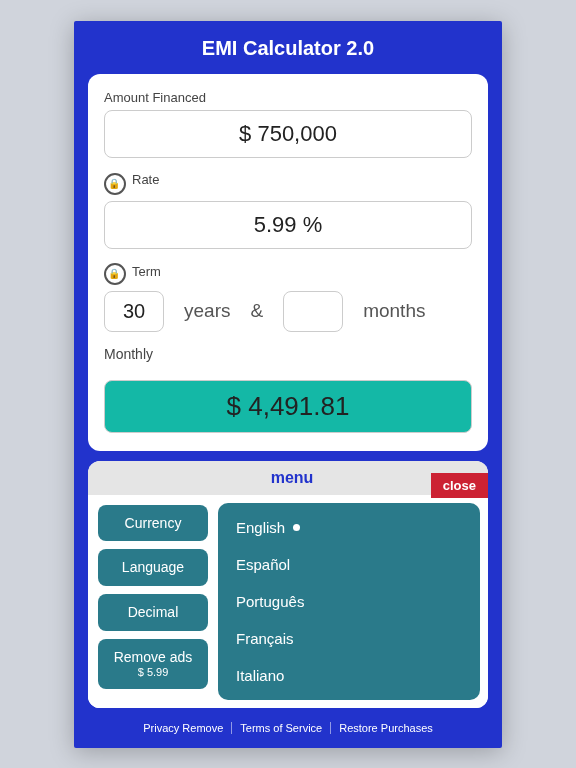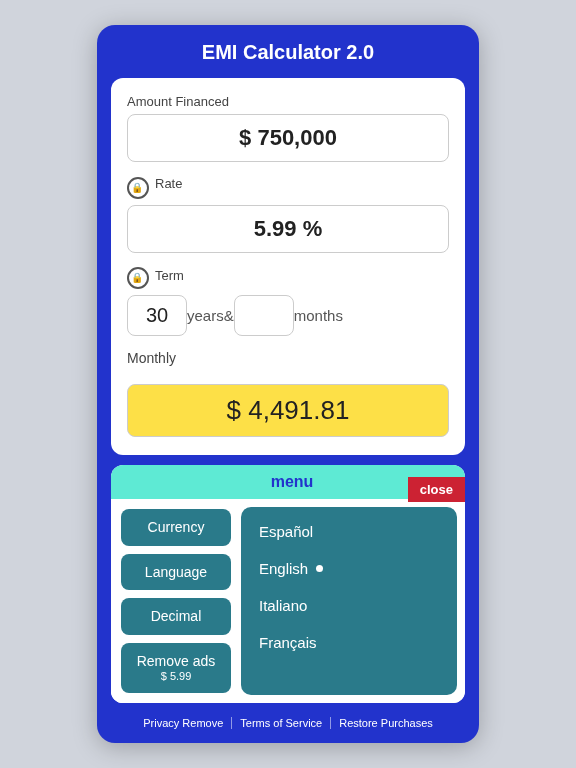--- a/index.html
+++ b/index.html
@@ -7,23 +7,23 @@
       background: #d0d4dc;
       display: flex;
       justify-content: center;
       align-items: center;
       min-height: 768px;
       width: 576px;
       font-family: -apple-system, BlinkMacSystemFont, 'Helvetica Neue', Arial, sans-serif;
     }
 
     .app-container {
-      width: 382px;
+      width: 428px;
       background: #2233cc;
-      border-radius: 18px;
+      border-radius: 2px;
       padding: 16px 14px 10px 14px;
       box-shadow: 0 4px 24px rgba(0,0,0,0.25);
     }
 
     .app-title {
       color: white;
       font-size: 20px;
       font-weight: 600;
       text-align: center;
       margin-bottom: 14px;
@@ -61,84 +61,84 @@
       font-size: 10px;
       flex-shrink: 0;
     }
 
     .input-box {
       width: 100%;
       border: 1.5px solid #ccc;
       border-radius: 8px;
       padding: 10px 12px;
       font-size: 22px;
-      font-weight: 700;
+      font-weight: 400;
       text-align: center;
       color: #222;
       background: white;
       outline: none;
     }
 
     .section-gap { margin-top: 14px; }
 
     .term-row {
       display: flex;
       align-items: center;
-      gap: 0;
+      gap: 20px;
       margin-top: 6px;
     }
 
     .term-input {
       width: 60px;
       border: 1.5px solid #ccc;
       border-radius: 8px;
       padding: 8px 6px;
       font-size: 20px;
       text-align: center;
       color: #222;
       background: white;
       outline: none;
     }
 
     .term-label {
-      font-size: 15px;
+      font-size: 19px;
       color: #555;
     }
 
     .monthly-label {
       font-size: 14px;
       color: #444;
       font-weight: 500;
       margin-top: 14px;
       margin-bottom: 18px;
     }
 
     .monthly-value {
       width: 100%;
       border: 1.5px solid #ccc;
       border-radius: 8px;
       padding: 10px 12px;
       font-size: 26px;
       font-weight: 400;
       text-align: center;
       color: #222;
-      background: #fde047;
+      background: #14b8a6;
       outline: none;
     }
 
     
     .menu-card {
       background: white;
       border-radius: 12px;
       overflow: hidden;
       position: relative;
     }
 
     .menu-header {
-      background: #5eead4;
+      background: #e5e5e5;
       display: flex;
       justify-content: flex-start;
       align-items: center;
       padding: 8px 4px 8px 12px;
     }
 
     .menu-title {
       color: #2233cc;
       font-size: 16px;
       font-weight: 700;
@@ -293,31 +293,34 @@
         <button class="menu-btn">Language</button>
         <button class="menu-btn">Decimal</button>
         <button class="menu-btn">
           <span>Remove ads</span>
           <small>$ 5.99</small>
         </button>
       </div>
 
       <div class="menu-right">
         <div class="lang-item">
-          <span>Español</span>
-        </div>
-        <div class="lang-item">
           <span>English</span>
           <span class="lang-dot"></span>
         </div>
         <div class="lang-item">
+          <span>Español</span>
+        </div>
+        <div class="lang-item">
+          <span>Português</span>
+        </div>
+        <div class="lang-item">
+          <span>Français</span>
+        </div>
+        <div class="lang-item">
           <span>Italiano</span>
-        </div>
-        <div class="lang-item">
-          <span>Français</span>
         </div>
       </div>
     </div>
   </div>
 
   <div class="footer-links">
     <a class="footer-link" href="#">Privacy Remove</a>
     <a class="footer-link" href="#">Terms of Service</a>
     <a class="footer-link" href="#">Restore Purchases</a>
   </div>

